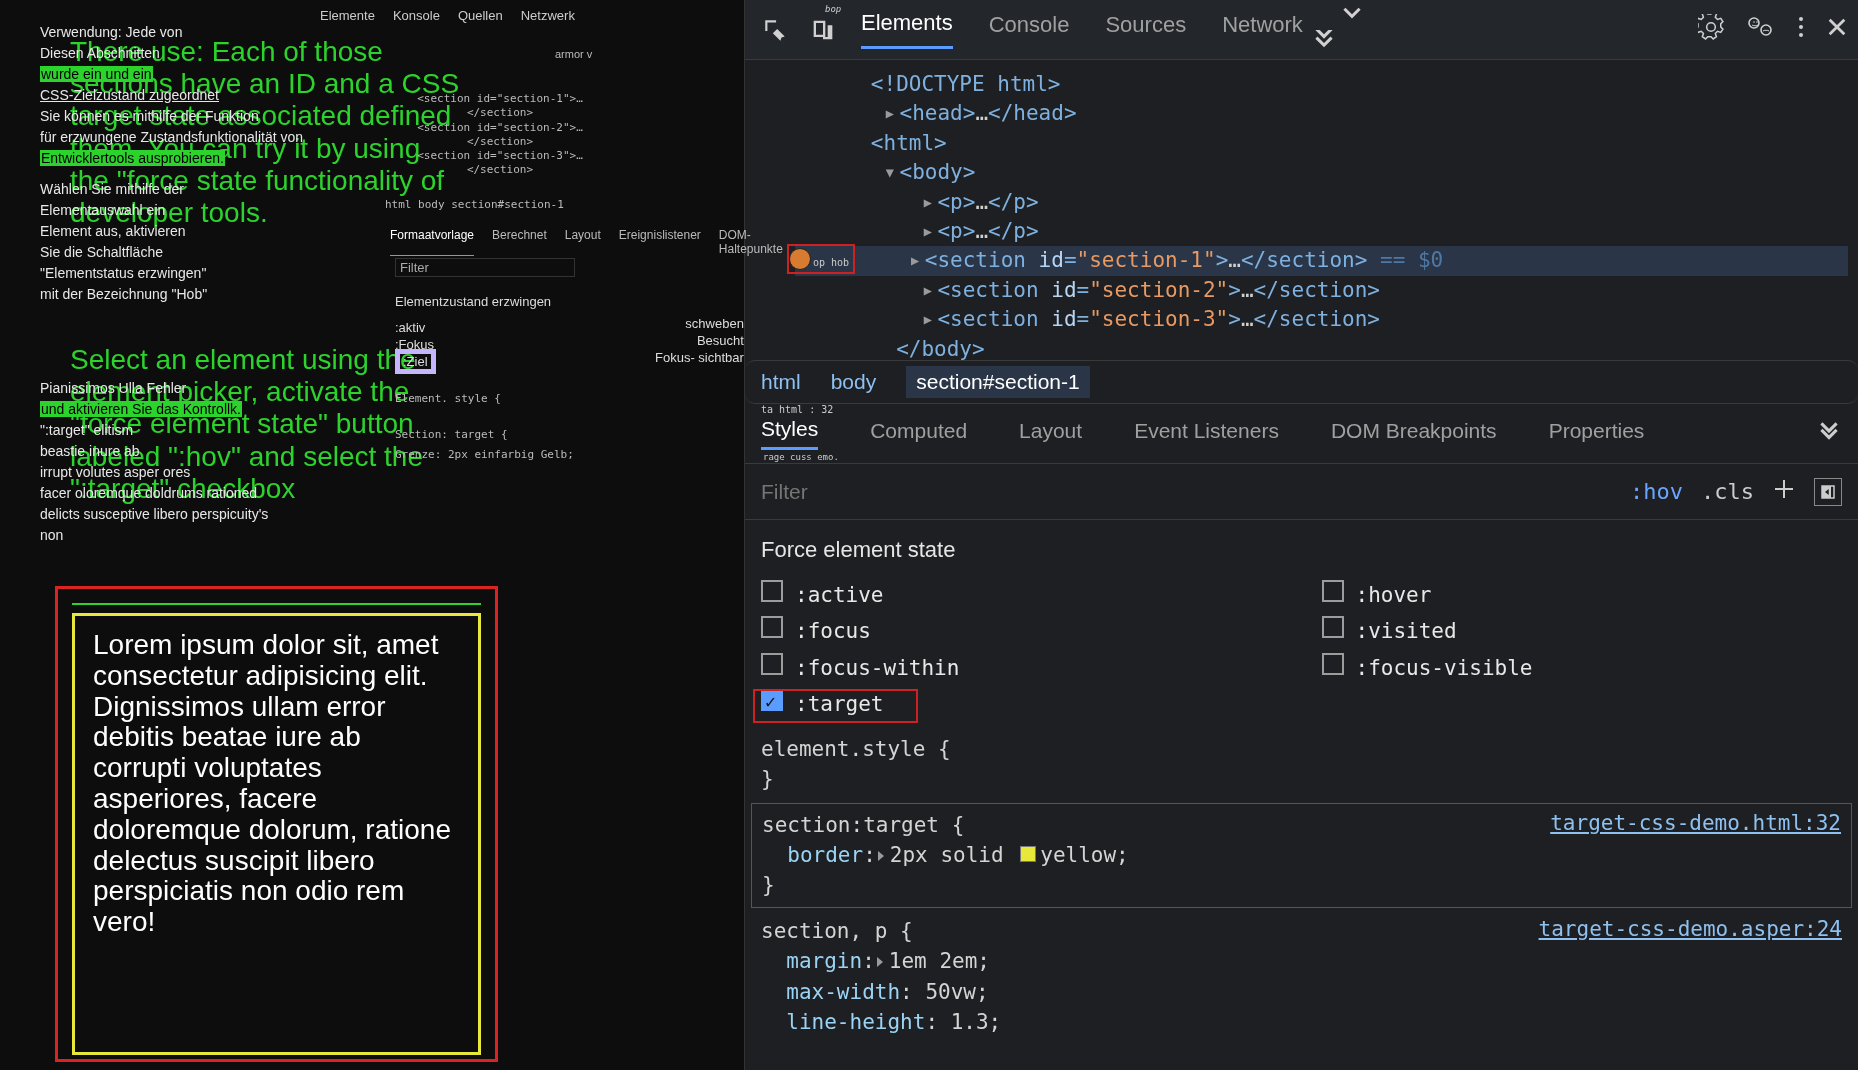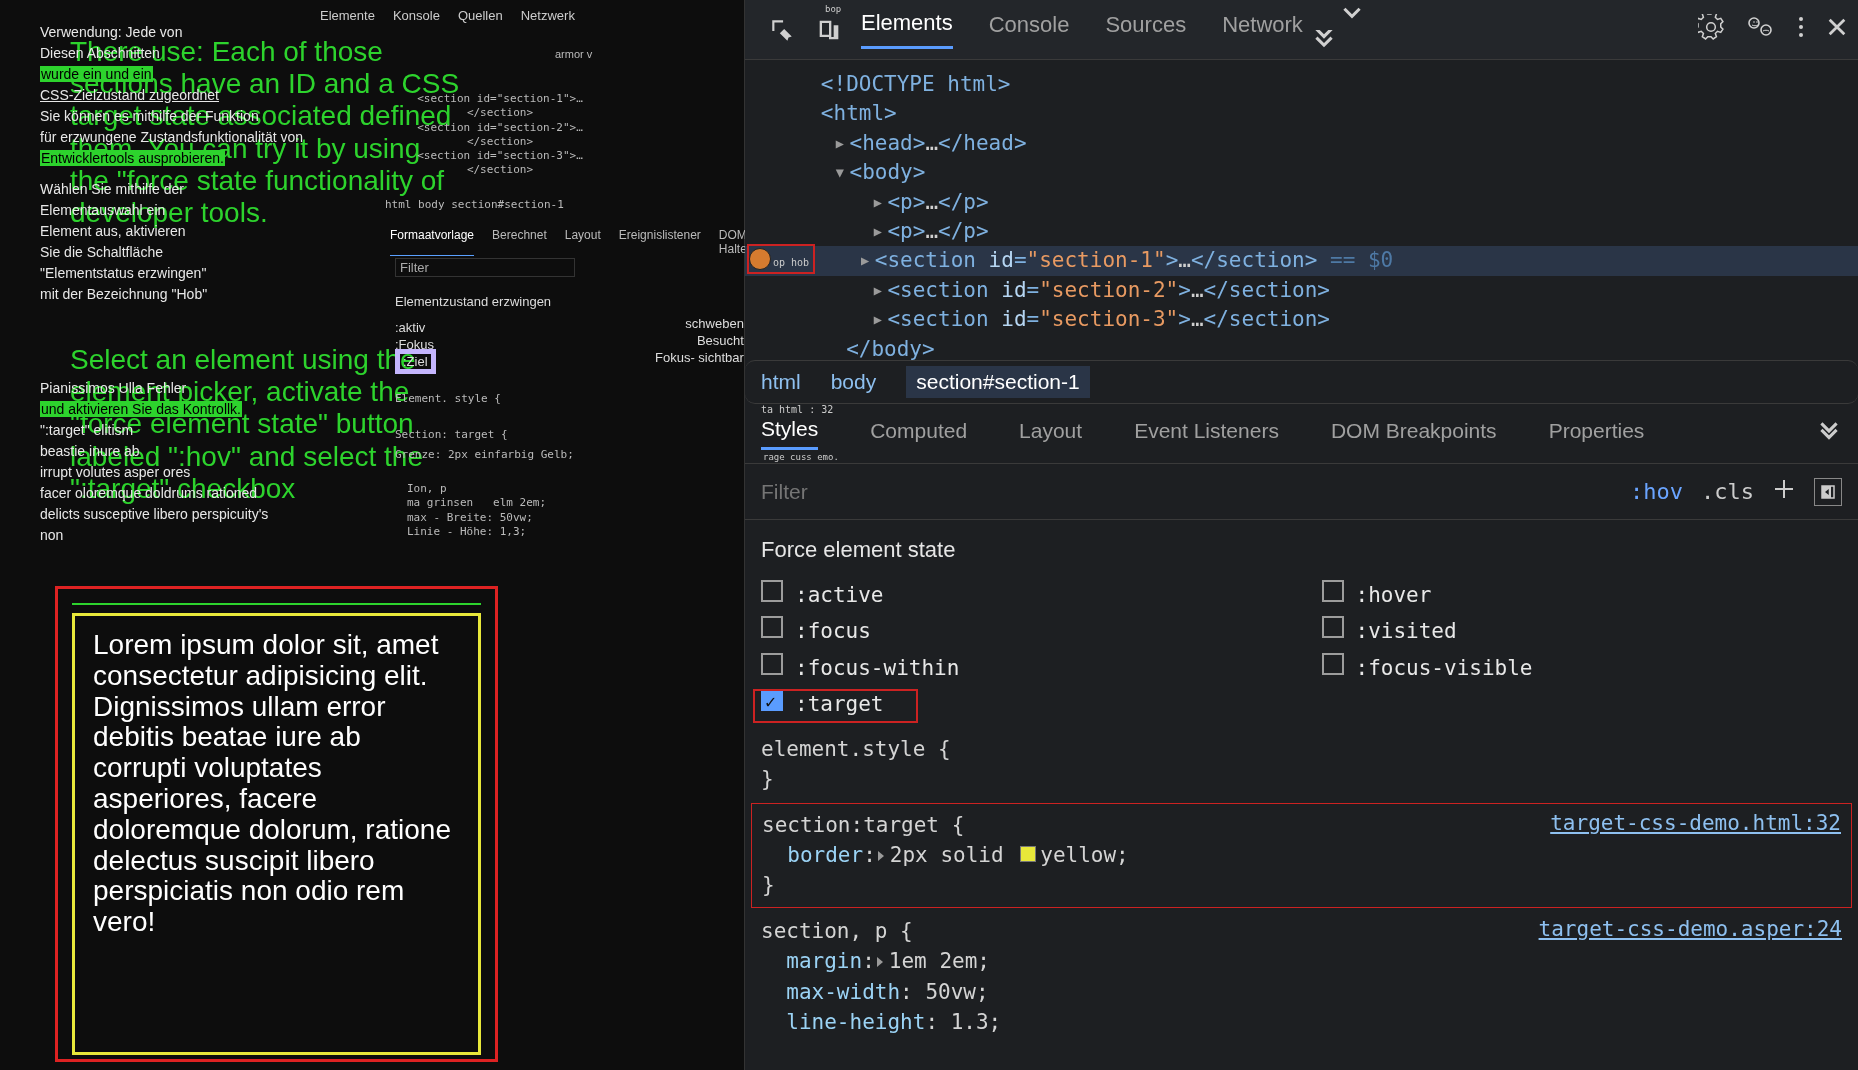--- a/index.html
+++ b/index.html
@@ -109,38 +109,40 @@
   }
   .tabbar {
     height:60px;
     display:flex; align-items:center;
     border-bottom:1px solid #3a3a3a;
     background:#23262a;
     padding:0 10px;
   }
   .tabbar .icon-btn {
     width:40px; height:40px;
-    display:flex; align-items:center; justify-content:flex-end;
+    display:flex; align-items:center; justify-content:center;
     margin-right:8px;
+    font-style:italic;
   }
   .tabbar .tabs { display:flex; align-items:center; flex:1; gap:36px; margin-left:10px; }
   .tabbar .tab { color:#a0a0a0; font-size:22px; padding-bottom:10px; }
   .tabbar .tab.active { color:#fff; border-bottom:3px solid #5a9cff; }
   .tabbar .right-icons { display:flex; align-items:center; gap:22px; }
   .tabbar svg { fill:#d0d0d0; }
 
   .dom-tree {
-    padding:10px 0;
+    padding:10px 10px;
     font-family:"SF Mono",Menlo,Consolas,monospace;
     font-size:21px;
     line-height:1.4;
     height:300px;
     overflow:hidden;
     position:relative;
     background:#1d1f22;
+    margin-left:40px;
   }
   .dom-tree .tag { color:#7fb1e0; }
   .dom-tree .attr { color:#b6d6f3; }
   .dom-tree .val { color:#e89a62; }
   .dom-tree .text-node { color:#cfcfcf; }
   .dom-tree .row { white-space:pre; }
   .dom-tree .caret { color:#9a9a9a; display:inline-block; width:16px; }
   .dom-tree .sel-line { background:#2a3547; }
   .dom-tree .sel-eq { color:#4e79a5; }
   .orange-dot {
@@ -323,26 +325,20 @@
     </div>
     <div class="hoverlist">
       <div>schweben</div>
       <div>Besucht</div>
       <div>Fokus- sichtbar</div>
     </div>
 
     <div class="snip" style="left:395px; top:392px;">Element. style {</div>
     <div class="snip" style="left:395px; top:428px;">Section: target {</div>
     <div class="snip" style="left:395px; top:448px;">Grenze:     2px einfarbig      Gelb;</div>
-    <div class="snip" style="left:407px; top:482px;">
-      <div>Ion, p</div>
-      <div><span>ma grinsen</span>&nbsp;&nbsp;&nbsp;<span>elm 2em;</span></div>
-      <div>max - Breite: 50vw;</div>
-      <div>Linie - Höhe: 1,3;</div>
-    </div>
 
     <div class="render-area">
       <div class="render-top-line"></div>
       <div class="yellow-border">
         <div class="lorem">Lorem ipsum dolor sit, amet consectetur adipisicing elit. Dignissimos ullam error debitis beatae iure ab corrupti voluptates asperiores, facere doloremque dolorum, ratione delectus suscipit libero perspiciatis non odio rem vero!</div>
       </div>
     </div>
 
   </div>
 
@@ -401,22 +397,22 @@
         <div>
           <svg width="22" height="22" viewBox="0 0 24 24">
               <path d="M4 4l16 16M20 4L4 20" stroke="#d0d0d0" stroke-width="3" fill="none"></path>
             </svg>
         </div>
       </div>
     </div>
 
     <div class="dom-tree">
       <div class="row">      <span class="tag">&lt;!DOCTYPE html&gt;</span></div>
+      <div class="row">       <span class="caret">▸</span><span class="tag">&lt;head&gt;</span><span class="text-node">…</span><span class="tag">&lt;/head&gt;</span></div>
       <div class="row">      <span class="tag">&lt;html&gt;</span></div>
-      <div class="row">       <span class="caret">▸</span><span class="tag">&lt;head&gt;</span><span class="text-node">…</span><span class="tag">&lt;/head&gt;</span></div>
       <div class="row">       <span class="caret">▾</span><span class="tag">&lt;body&gt;</span></div>
       <div class="row">          <span class="caret">▸</span><span class="tag">&lt;p&gt;</span><span class="text-node">…</span><span class="tag">&lt;/p&gt;</span></div>
       <div class="row">          <span class="caret">▸</span><span class="tag">&lt;p&gt;</span><span class="text-node">…</span><span class="tag">&lt;/p&gt;</span></div>
       <div class="row sel-line">         <span class="caret">▸</span><span class="tag">&lt;section </span><span class="attr">id</span><span class="tag">=</span><span class="val">"section-1"</span><span class="tag">&gt;</span><span class="text-node">…</span><span class="tag">&lt;/section&gt;</span> <span class="sel-eq">== $0</span></div>
       <div class="row">          <span class="caret">▸</span><span class="tag">&lt;section </span><span class="attr">id</span><span class="tag">=</span><span class="val">"section-2"</span><span class="tag">&gt;</span><span class="text-node">…</span><span class="tag">&lt;/section&gt;</span></div>
       <div class="row">          <span class="caret">▸</span><span class="tag">&lt;section </span><span class="attr">id</span><span class="tag">=</span><span class="val">"section-3"</span><span class="tag">&gt;</span><span class="text-node">…</span><span class="tag">&lt;/section&gt;</span></div>
       <div class="row">        <span class="tag">&lt;/body&gt;</span></div>
 
       <div class="orange-dot"></div>
       <div class="red-box-sel"></div>

